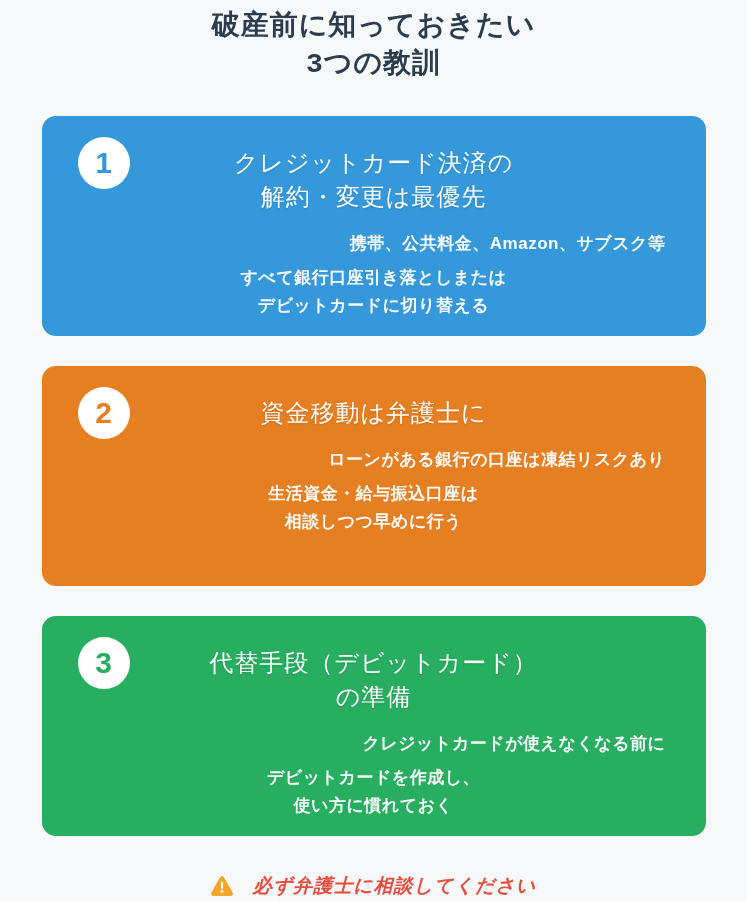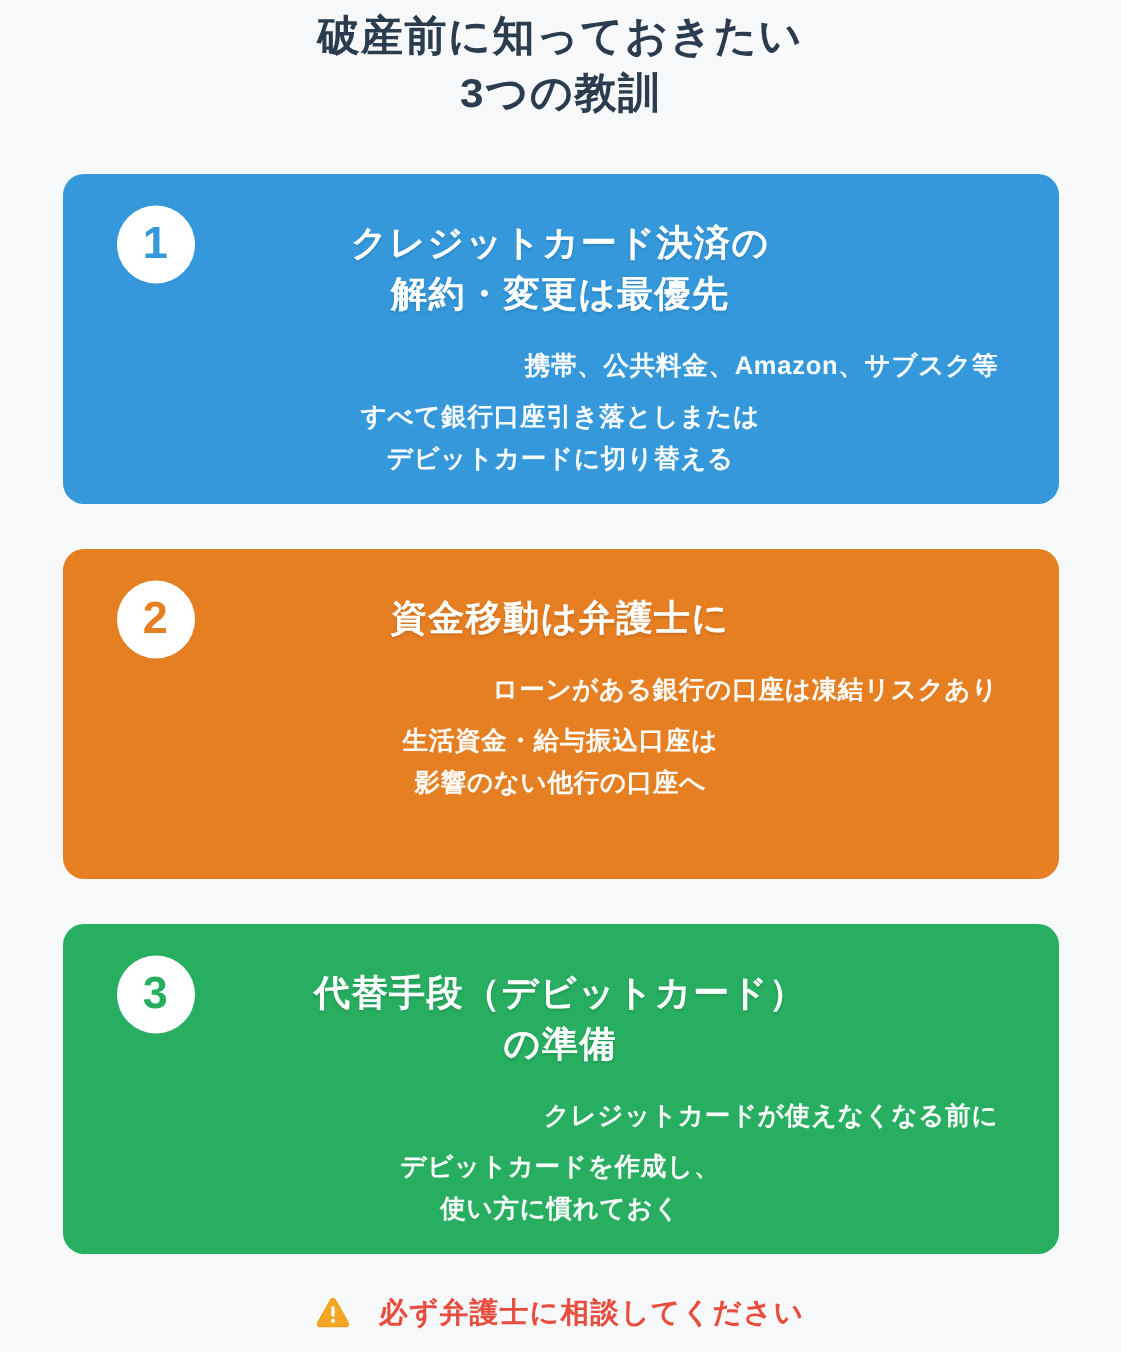--- a/index.html
+++ b/index.html
@@ -47,44 +47,45 @@
     background: #ffffff;
     display: flex;
     align-items: center;
     justify-content: center;
     font-size: 30px;
     font-weight: 800;
   }
   .card-title {
     text-align: center;
     font-size: 24px;
-    font-weight: 700;
+    font-weight: 400;
     line-height: 34px;
     letter-spacing: 1px;
     text-shadow: 0 1px 2px rgba(0,0,0,0.12);
   }
   .card-body {
     margin-top: 16px;
     text-align: center;
     font-size: 17px;
     font-weight: 600;
     line-height: 28px;
     color: rgba(255,255,255,0.97);
     letter-spacing: 0.5px;
   }
   .card-body .para1 { margin-bottom: 6px; text-align: right; }
   .footer-warning {
-    margin-top: 26px;
+    margin-top: 37px;
     display: flex;
     align-items: center;
     justify-content: center;
     gap: 20px;
     font-size: 19px;
     font-weight: 800;
     letter-spacing: 1px;
+    font-style: italic;
   }
   .warn-icon { display: inline-flex; }
 </style>
 </head>
 <body style="background: rgb(247, 248, 250);">
 
 <div class="page-title" style="color: rgb(43, 60, 78);">
   <div>破産前に知っておきたい</div>
   <div>3つの教訓</div>
 </div>
@@ -109,21 +110,21 @@
   <div class="card" style="background-color: rgb(230, 126, 34);">
     <div class="num-circle" style="color: rgb(230, 126, 34);">
       <span>2</span>
     </div>
     <div class="card-title">
       <div>資金移動は弁護士に</div>
     </div>
     <div class="card-body">
       <div class="para1">ローンがある銀行の口座は凍結リスクあり</div>
       <div>生活資金・給与振込口座は</div>
-      <div>影響のない他行の口座へ</div>
+      <div>相談しつつ早めに行う</div>
     </div>
   </div>
 
   <div class="card" style="background-color: rgb(39, 174, 96);">
     <div class="num-circle" style="color: rgb(39, 174, 96);">
       <span>3</span>
     </div>
     <div class="card-title">
       <div>代替手段（デビットカード）</div>
       <div>の準備</div>

